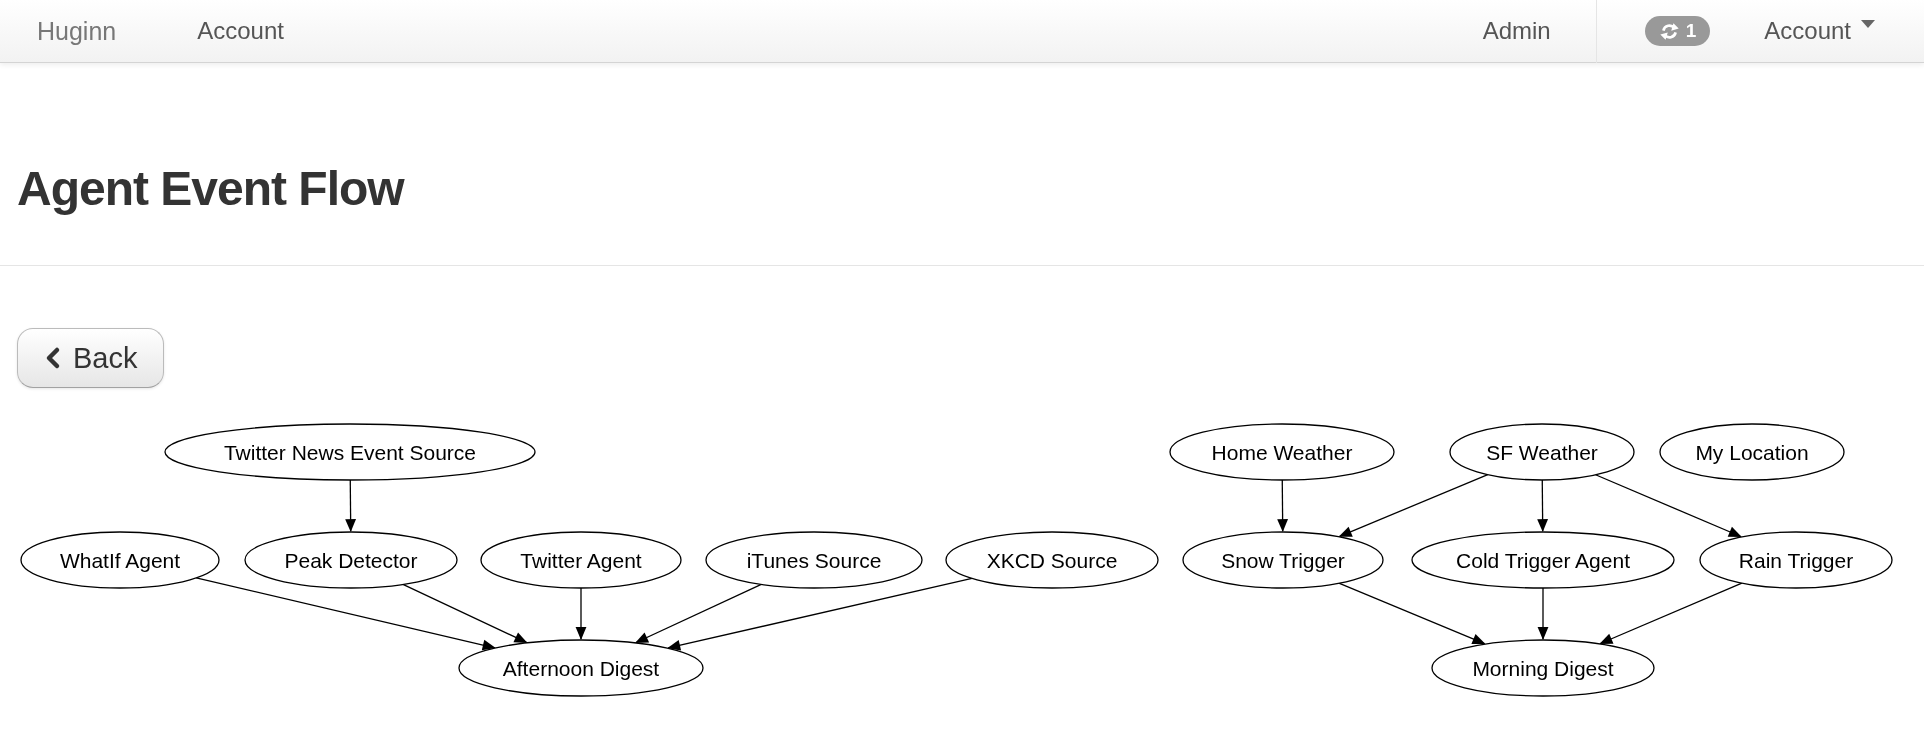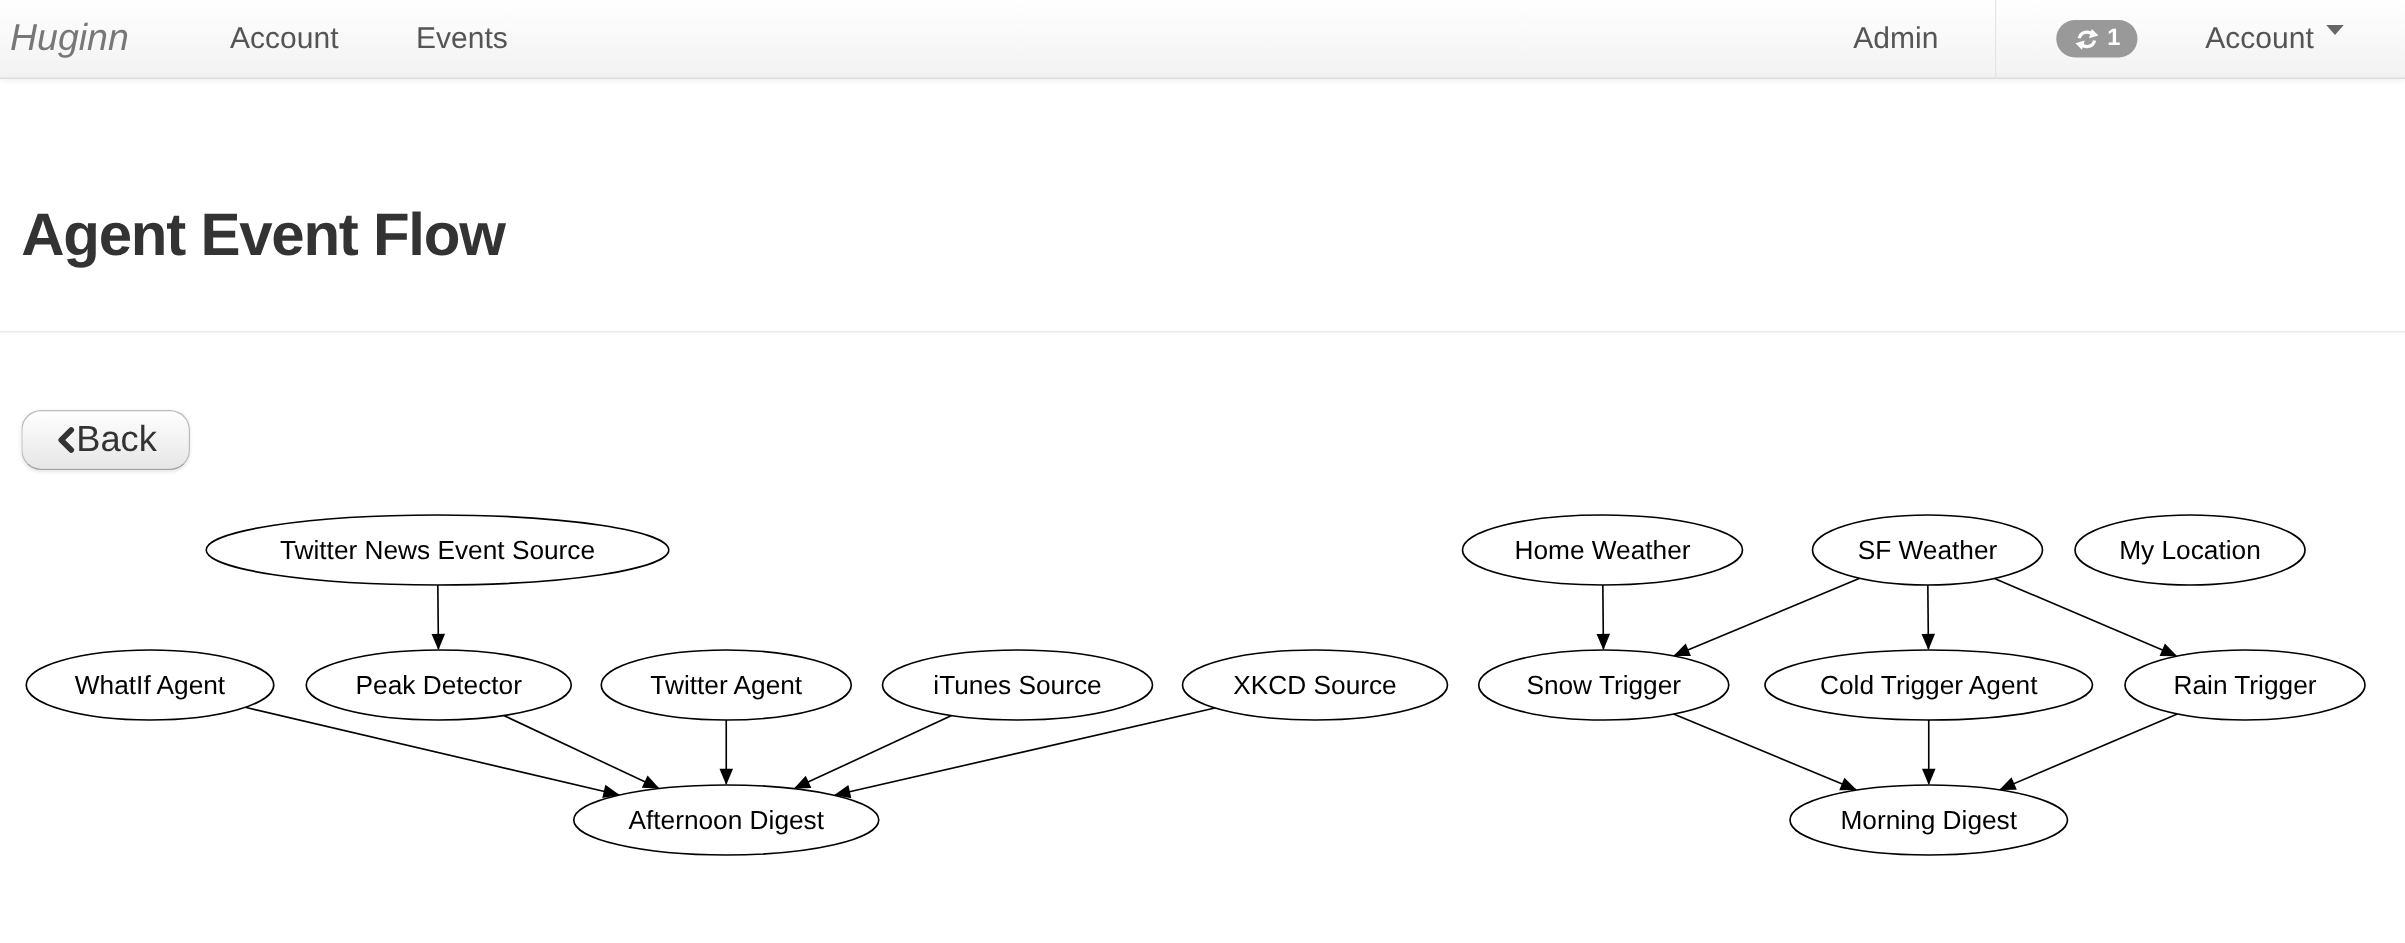--- a/index.html
+++ b/index.html
@@ -8,21 +8,21 @@
 
   
   .navbar {
     height:63px; width:100%;
     background:linear-gradient(to bottom, #ffffff, #f2f2f2);
     border-bottom:1px solid #d4d4d4;
     box-shadow:0 2px 5px rgba(0,0,0,0.07);
     display:flex; align-items:center;
     position:relative; z-index:5;
   }
-  .brand { font-size:30px; color:#777; text-decoration:none; margin-left:8px; cursor:pointer;font-style:italic; }
+  .brand { font-size:25px; color:#777; text-decoration:none; margin-left:37px; cursor:pointer; }
   .nav-links { display:flex; list-style:none; margin-left:50px; height:63px; }
   .nav-links li { display:flex; align-items:center; }
   .nav-link { color:#555; font-size:24px; text-decoration:none; padding:0 31px; cursor:pointer; }
   .nav-spacer { flex:1; }
   .nav-right { display:flex; align-items:center; height:63px; }
   .admin-link { color:#555; font-size:24px; text-decoration:none; margin-right:45px; cursor:pointer; }
   .nav-divider { width:1px; height:63px; background:#e5e5e5; }
   .jobs-badge {
     margin-left:48px; background:#999; border-radius:16px;
     height:30px; padding:0 14px; display:flex; align-items:center; gap:6px;
@@ -33,22 +33,22 @@
     color:#555; font-size:24px; text-decoration:none; cursor:pointer; }
   .caret { width:0; height:0; border-left:7px solid transparent; border-right:7px solid transparent;
     border-top:8px solid #666; margin-top:3px; }
 
   
   .page-title { margin:100px 0 0 17px; font-size:48px; line-height:52px; font-weight:bold; color:#333; letter-spacing:-1px; }
   hr.title-rule { border:none; border-top:1px solid #e5e5e5; margin-top:50px; }
 
   .btn-back {
     margin:62px 0 0 17px;
-    display:inline-flex; align-items:center; 
-    height:48px; padding:0 26px;
+    display:inline-flex; align-items:center; gap:12px;
+    height:60px; padding:0 26px;
     font-family:"Liberation Sans", sans-serif;
     font-size:29px; color:#333;
     background:linear-gradient(to bottom, #ffffff, #e6e6e6);
     border:1px solid #bbb; border-bottom-color:#a2a2a2;
     border-radius:16px;
     box-shadow:inset 0 1px 0 rgba(255,255,255,.3), 0 1px 3px rgba(0,0,0,.1);
     cursor:pointer;
   }
 
   .diagram-wrap { margin-top:30px; }
@@ -59,23 +59,20 @@
 <body>
 
 
 
 
 <div class="navbar">
   <a class="brand">Huginn</a>
   <ul class="nav-links">
     <li>
         <a class="nav-link">Account</a>
-      </li>
-    <li>
-        <a class="nav-link">Events</a>
       </li>
   </ul>
   <div class="nav-spacer"></div>
   <div class="nav-right">
     <a class="admin-link">Admin</a>
     <div class="nav-divider"></div>
     <a class="jobs-badge">
       <span style="display:flex;">
         <svg width="21" height="21" viewBox="0 0 24 24">
           <path d="M 5,11 A 7,7 0 0 1 17.5,8.2" stroke="#fff" stroke-width="3" fill="none"></path>

